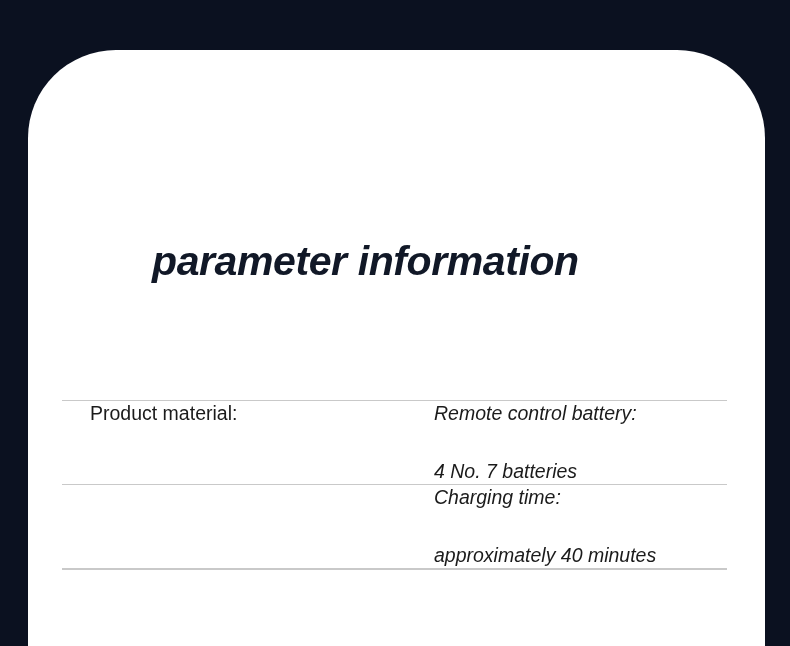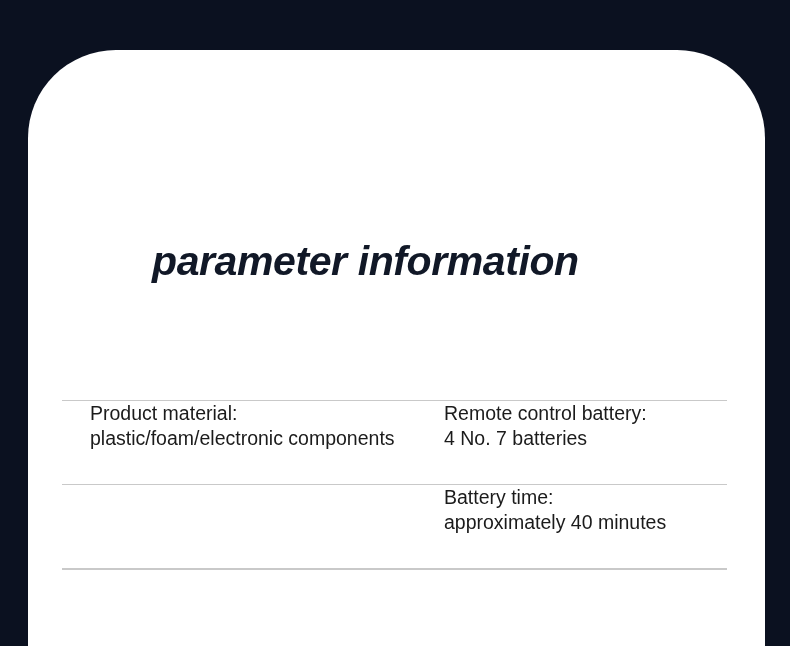--- a/index.html
+++ b/index.html
@@ -68,26 +68,26 @@
     position: relative;
     height: 83px;
   }
 
   .spec-cell {
     position: absolute;
     top: 0;
     height: 83px;
     display: flex;
     flex-direction: column;
-    justify-content: flex-start;
+    justify-content: space-between;
     box-sizing: border-box;
   }
 
   .spec-cell.col-left  { left: 28px;  width: 360px; }
-  .spec-cell.col-right { left: 382px; width: 272px; }
+  .spec-cell.col-right { left: 372px; width: 272px; font-style: italic; }
 
   .spec-line {
     font-size: 19.5px;
     line-height: 25px;
     color: #1b1b1b;
     white-space: nowrap;
     font-weight: 400;
   }
 </style>
 </head>
@@ -99,33 +99,32 @@
 
     <div id="section-title">parameter information</div>
 
     <div id="spec-table">
 
       <div class="divider" style="background: rgb(201, 201, 201);"></div>
 
       <div class="spec-row">
         <div class="spec-cell col-left">
           <div class="spec-line">Product material:</div>
-          <div class="spec-line">plastic/foam/electronic components</div>
         </div>
         <div class="spec-cell col-right">
           <div class="spec-line">Remote control battery:</div>
           <div class="spec-line">4 No. 7 batteries</div>
         </div>
       </div>
 
       <div class="divider" style="background: rgb(201, 201, 201);"></div>
 
       <div class="spec-row">
         <div class="spec-cell col-right">
-          <div class="spec-line">Battery time:</div>
+          <div class="spec-line">Charging time:</div>
           <div class="spec-line">approximately 40 minutes</div>
         </div>
       </div>
 
       <div class="divider" style="background: rgb(201, 201, 201);"></div>
 
 
       <div class="divider" style="background: rgb(201, 201, 201);"></div>
 
     </div>

